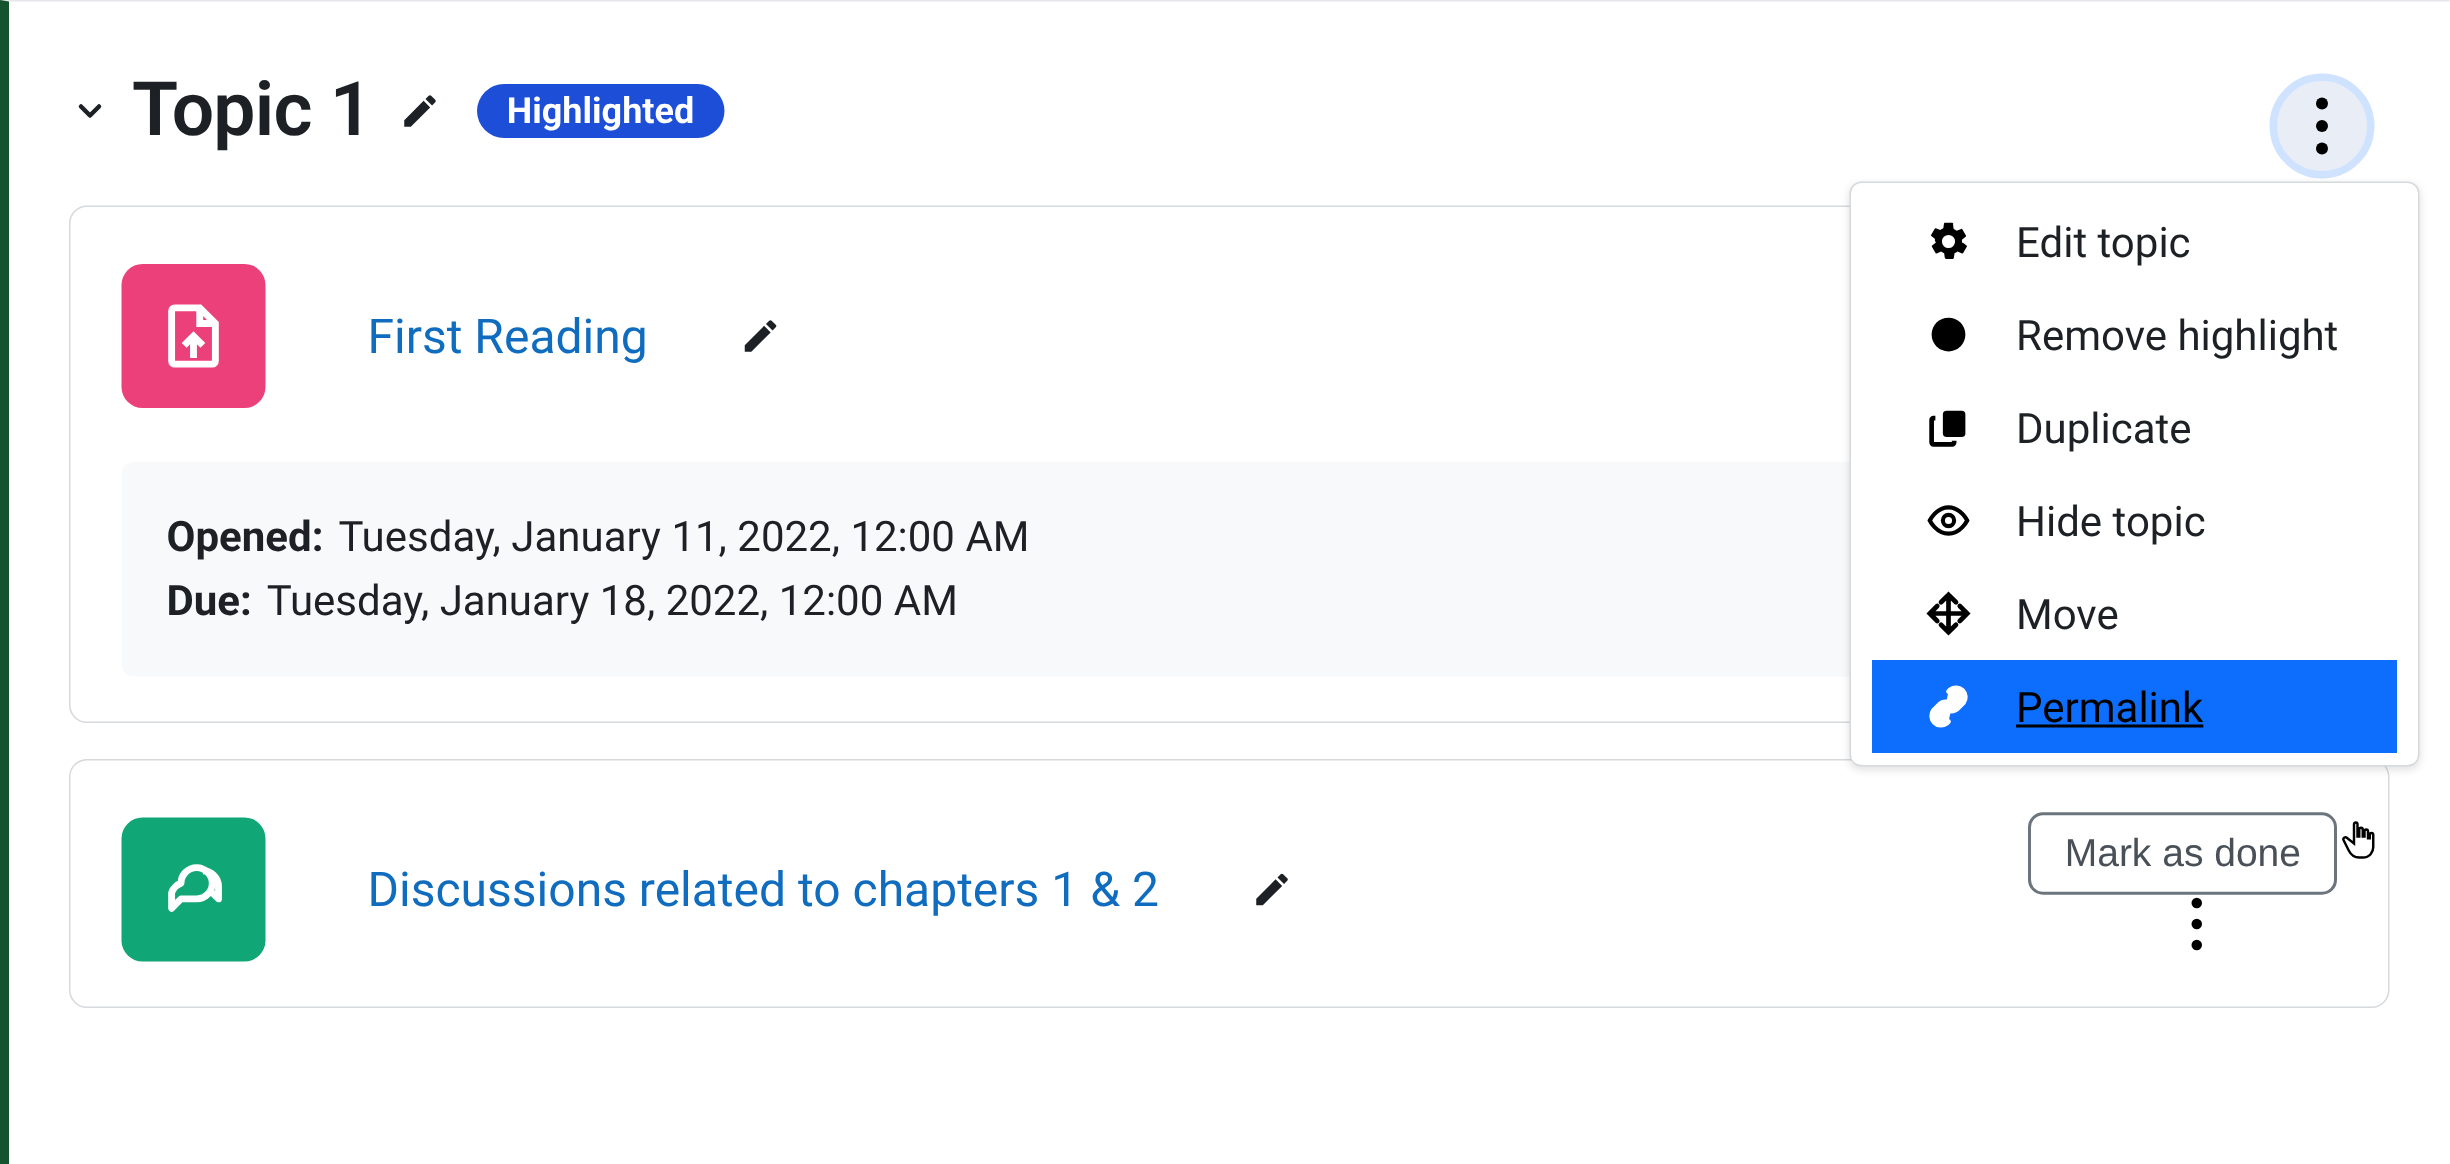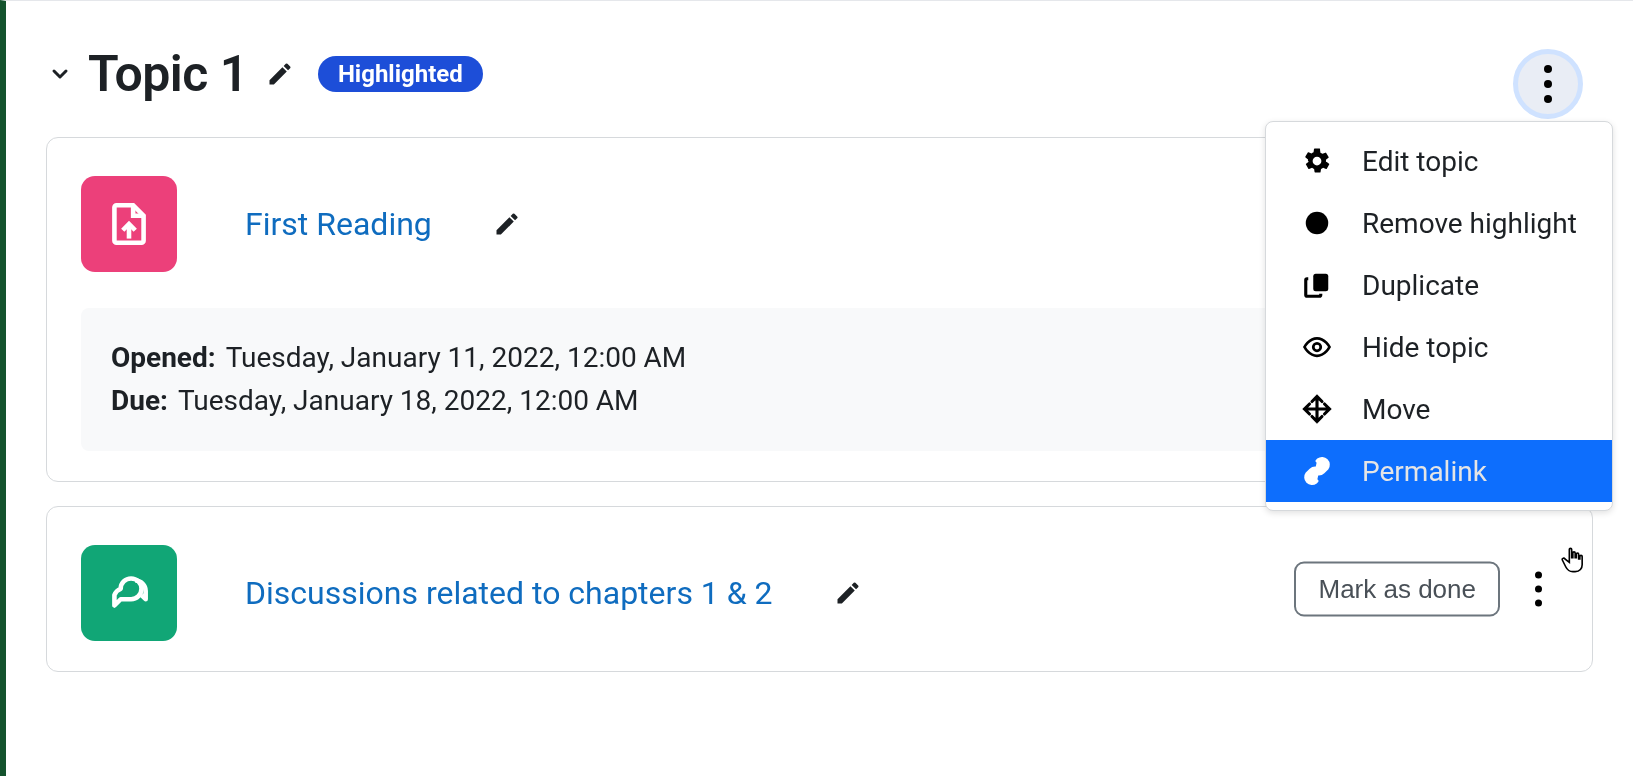--- a/index.html
+++ b/index.html
@@ -112,45 +112,45 @@
     cursor:pointer;
   }
   .mini-kebab {
     width:40px;height:40px;display:flex;align-items:center;justify-content:center;cursor:pointer;
     margin-left: 18px;
   }
   .mini-kebab .kebab-dots span { width:7px;height:7px; }
   .card2-right {
     position:absolute;
     right:34px; top:50%; transform:translateY(-50%);
-    display:flex;align-items:center;
+    display:flex;align-items:center;flex-direction:column;
   }
 
   
   .menu {
     position:absolute;
     right:20px;
     top:120px;
-    width:348px;
+    width:380px;
     background:#fff;
     border:1px solid #d6d9dc;
     border-radius:8px;
     box-shadow:0 2px 6px rgba(0,0,0,0.12);
-    padding:8px 0;
+    padding:8px 14px;
     z-index:10;
   }
   .menu-item {
     display:flex;align-items:center;gap:28px;
     padding:14px 34px;
     font-size:28px;
     cursor:pointer;
   }
   .menu-item .micon { width:34px;height:34px;display:flex;align-items:center;justify-content:center; }
   .menu-item .micon svg { width:30px;height:30px; }
-  .menu-item.highlight { background:#0d6efd;color:#e5e5e5; }
+  .menu-item.highlight { background:#0d6efd;color:#000000;text-decoration:underline; }
   .menu-item.highlight svg { fill:#fff;stroke:#fff; }
 
   .cursor {
     position:absolute;
     right:45px;
     top:545px;
     width:28px;height:28px;
     z-index:20;
     pointer-events:none;
   }

